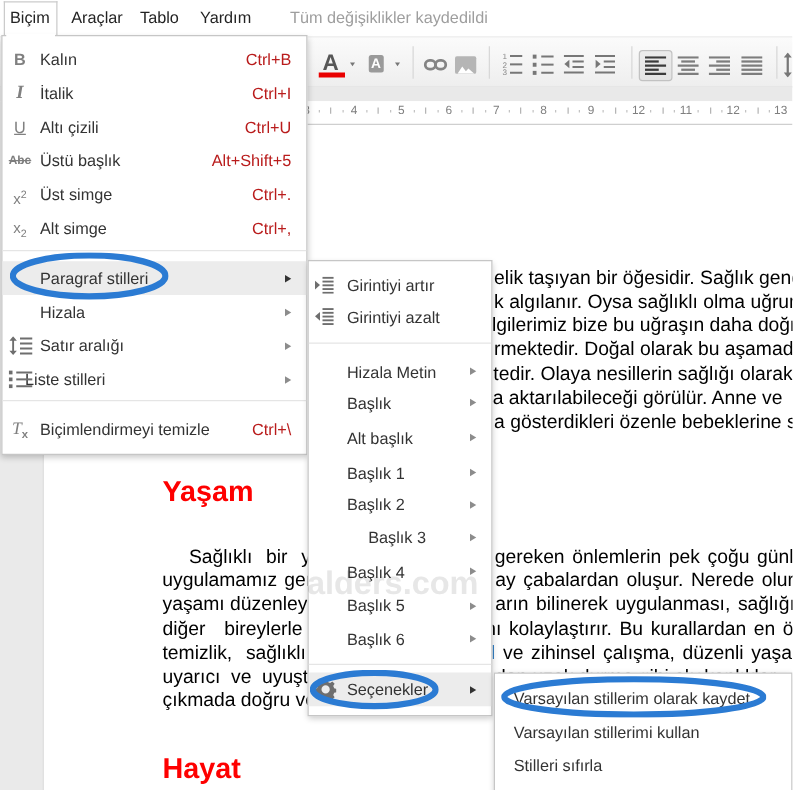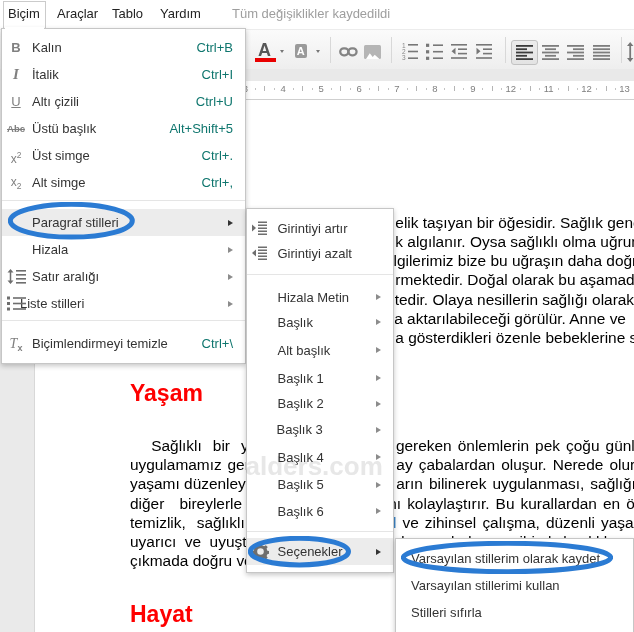--- a/index.html
+++ b/index.html
@@ -11,21 +11,21 @@
 #pagetopline{left:34px;top:99px;width:600px;height:1px;background:#cfcfcf}
 #leftgrey{left:0;top:81px;width:34px;height:551px;background:#eaeaea}
 #pageedge{left:34px;top:100px;width:1px;height:532px;background:#d8d8d8}
 
 .mb{top:6px;font-size:13px;color:#232323}
 #bicimtab{left:3px;top:1px;width:41px;height:27px;background:#fff;border:1px solid #cbcbcb;border-bottom:none}
 
 .panel{position:absolute;background:#fff;border:1px solid #c6c6c6;box-shadow:0 2px 5px rgba(0,0,0,.22);z-index:5}
 .row{position:absolute;height:27px;line-height:27px;font-size:13px;color:#333;white-space:nowrap}
 .hl{background:#ececec}
-.sc{position:absolute;right:12px;color:#0f766e}
+.sc{position:absolute;right:12px;color:#b91c1c}
 .arr{position:absolute;width:0;height:0;border:3.2px solid transparent;border-left:5px solid #8c8c8c;top:10.5px}
 .arrd{border-left-color:#333}
 .sep{position:absolute;left:0;width:100%;height:1px;background:#e5e5e5}
 .ic{position:absolute;left:5px;width:18px;text-align:center;color:#808080}
 .vsep{top:37px;width:1px;height:26px;background:#d8d8d8}
 .ic svg{display:block}
 .tbc{width:0;height:0;border:2.8px solid transparent;border-top:3.6px solid #777}
 .rnum{position:absolute;top:82.5px;font-size:9.5px;color:#7f7f7f;width:20px;text-align:center}
 .rtick{position:absolute;top:85.5px;width:1px;height:5px;background:#b5b5b5}
 .rdot{position:absolute;top:87.5px;width:1px;height:2px;background:#c3c3c3}
@@ -290,21 +290,21 @@
             <rect x="6" y="12.5" width="9" height="1.5"></rect>
           </g>
         </svg>
       </span><span style="margin-left:31px">Girintiyi azalt</span></div>
  <div class="sep" style="top:65px"></div>
  <div class="row" style="left:0;top:75px;width:100%"><span style="margin-left:31px">Hizala Metin</span><div class="arr" style="right:9px"></div></div>
  <div class="row" style="left:0;top:100px;width:100%"><span style="margin-left:31px">Başlık</span><div class="arr" style="right:9px"></div></div>
  <div class="row" style="left:0;top:128px;width:100%"><span style="margin-left:31px">Alt başlık</span><div class="arr" style="right:9px"></div></div>
  <div class="row" style="left:0;top:156px;width:100%"><span style="margin-left:31px">Başlık 1</span><div class="arr" style="right:9px"></div></div>
  <div class="row" style="left:0;top:181.5px;width:100%"><span style="margin-left:31px">Başlık 2</span><div class="arr" style="right:9px"></div></div>
- <div class="row" style="left:0;top:207.5px;width:100%"><span style="margin-left:30px">Başlık 3</span><div class="arr" style="right:9px"></div></div>
+ <div class="row" style="left:0;top:207.5px;width:100%"><span style="margin-left:48px">Başlık 3</span><div class="arr" style="right:9px"></div></div>
  <div class="row" style="left:0;top:235px;width:100%"><span style="margin-left:31px">Başlık 4</span><div class="arr" style="right:9px"></div></div>
  <div class="row" style="left:0;top:262.5px;width:100%"><span style="margin-left:31px">Başlık 5</span><div class="arr" style="right:9px"></div></div>
  <div class="row" style="left:0;top:289px;width:100%"><span style="margin-left:31px">Başlık 6</span><div class="arr" style="right:9px"></div></div>
  <div class="sep" style="top:322px"></div>
  <div class="row hl" style="left:0;top:329.5px;width:100%"><span class="ic" style="top:5px;left:5px">
         <svg width="17" height="17" viewBox="0 0 17 17">
           <path fill="#6e6e6e" d="M8.5 5.2 a3.3 3.3 0 1 0 0 6.6 a3.3 3.3 0 1 0 0-6.6 Z M7.2 0.5 h2.6 l0.45 2.1 a6.3 6.3 0 0 1 1.8 0.75 l1.8-1.15 l1.85 1.85 l-1.15 1.8 a6.3 6.3 0 0 1 0.75 1.8 l2.1 0.45 v2.6 l-2.1 0.45 a6.3 6.3 0 0 1-0.75 1.8 l1.15 1.8 l-1.85 1.85 l-1.8-1.15 a6.3 6.3 0 0 1-1.8 0.75 l-0.45 2.1 h-2.6 l-0.45-2.1 a6.3 6.3 0 0 1-1.8-0.75 l-1.8 1.15 l-1.85-1.85 l1.15-1.8 a6.3 6.3 0 0 1-0.75-1.8 l-2.1-0.45 v-2.6 l2.1-0.45 a6.3 6.3 0 0 1 0.75-1.8 l-1.15-1.8 l1.85-1.85 l1.8 1.15 a6.3 6.3 0 0 1 1.8-0.75 Z"></path>
         </svg>
       </span><span style="margin-left:31px">Seçenekler</span><div class="arr arrd" style="right:9px"></div></div>
 </div>

